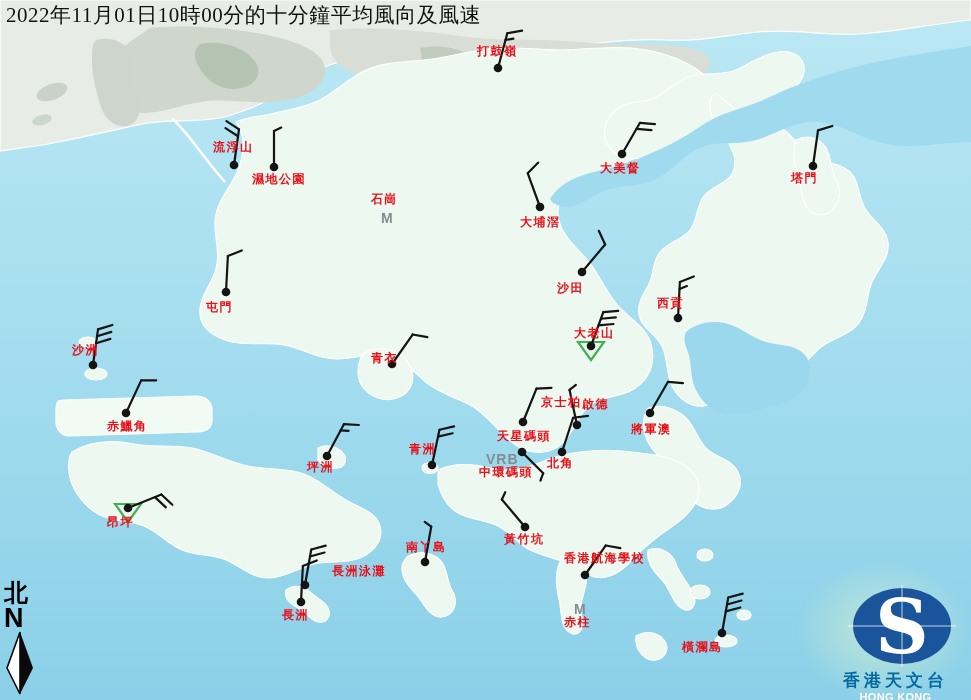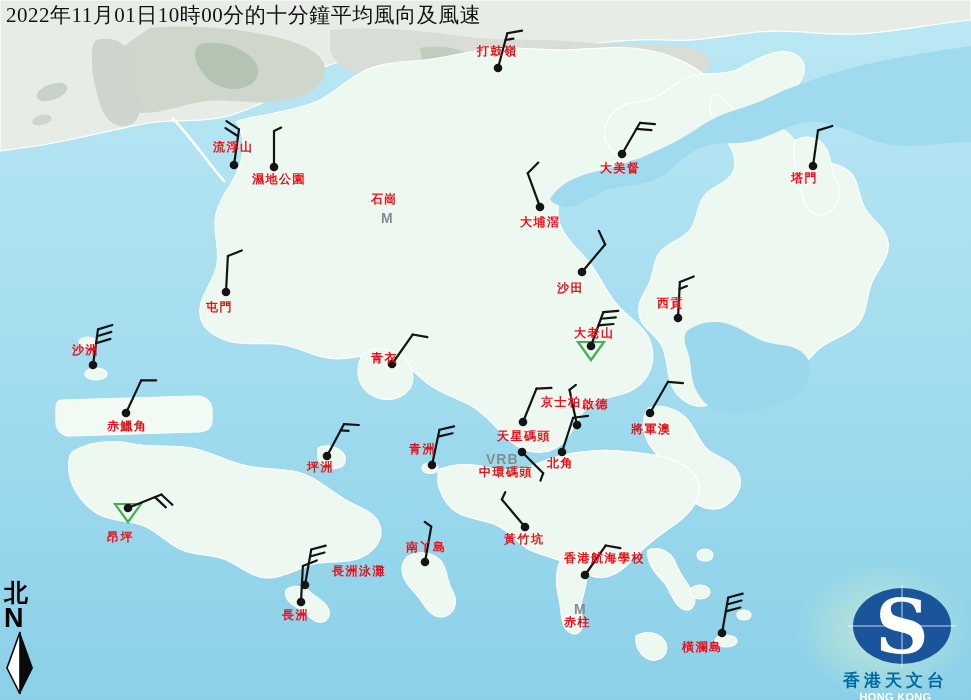--- a/index.html
+++ b/index.html
@@ -266,21 +266,21 @@
       <div class="st-label" style="left: 107px; top: 420px;">赤鱲角</div>
       <div class="st-label" style="left: 516px; top: 396px; margin-left: 25px;">京士柏</div>
       <div class="st-label" style="left: 582px; top: 398px;">啟德</div>
       <div class="st-label" style="left: 631px; top: 423px;">將軍澳</div>
       <div class="st-label" style="left: 497px; top: 430px;">天星碼頭</div>
       <div class="st-label" style="left: 479px; top: 466px;">中環碼頭</div>
       <div class="st-marker" style="left: 486px; top: 452px;">VRB</div>
       <div class="st-label" style="left: 547px; top: 457px;">北角</div>
       <div class="st-label" style="left: 409px; top: 443px;">青洲</div>
       <div class="st-label" style="left: 307px; top: 461px;">坪洲</div>
-      <div class="st-label" style="left: 107px; top: 516px; margin-top: 15px;">昂坪</div>
+      <div class="st-label" style="left: 107px; top: 516px;">昂坪</div>
       <div class="st-label" style="left: 406px; top: 541px;">南丫島</div>
       <div class="st-label" style="left: 504px; top: 533px;">黃竹坑</div>
       <div class="st-label" style="left: 564px; top: 552px;">香港航海學校</div>
       <div class="st-label" style="left: 284px; top: 565px; margin-left: 48px;">長洲泳灘</div>
       <div class="st-label" style="left: 282px; top: 609px;">長洲</div>
       <div class="st-label" style="left: 564px; top: 616px;">赤柱</div>
       <div class="st-marker" style="left: 574px; top: 602px;">M</div>
       <div class="st-label" style="left: 682px; top: 641px;">橫瀾島</div>
     </div>
 

